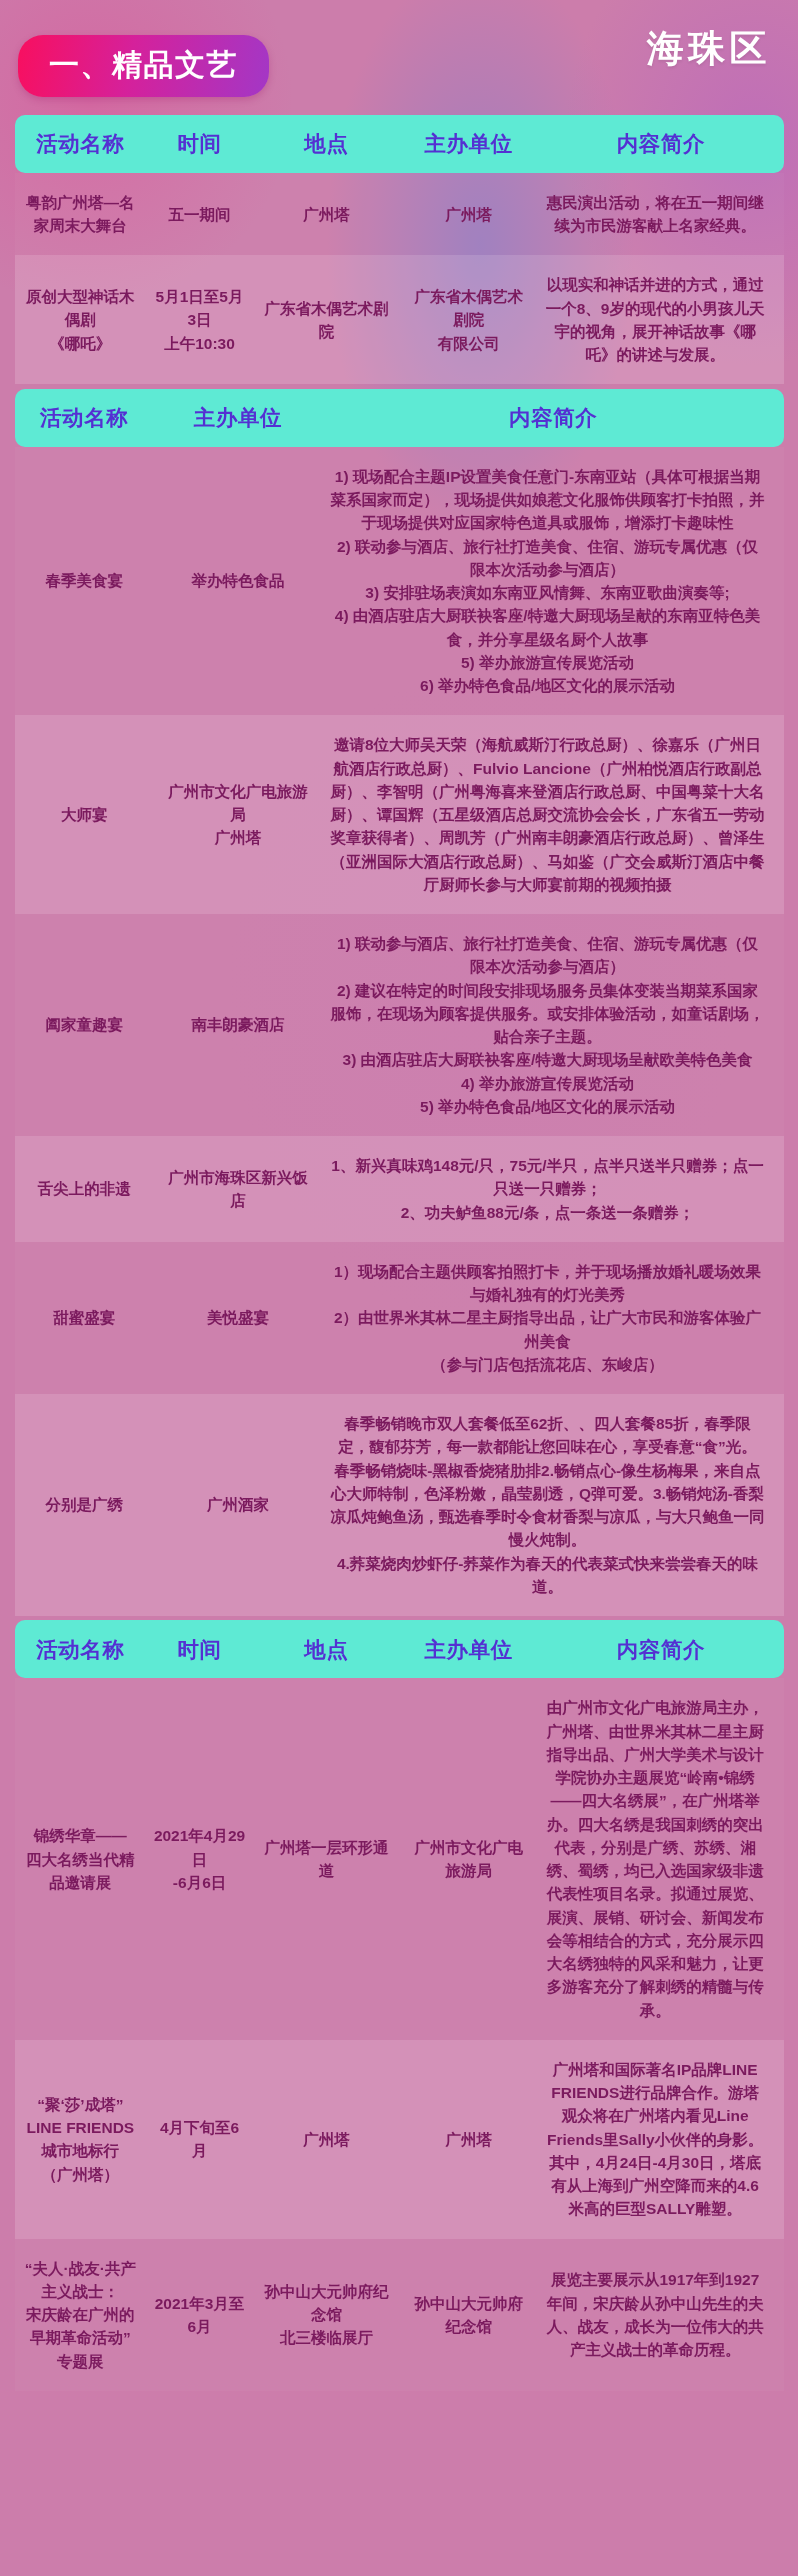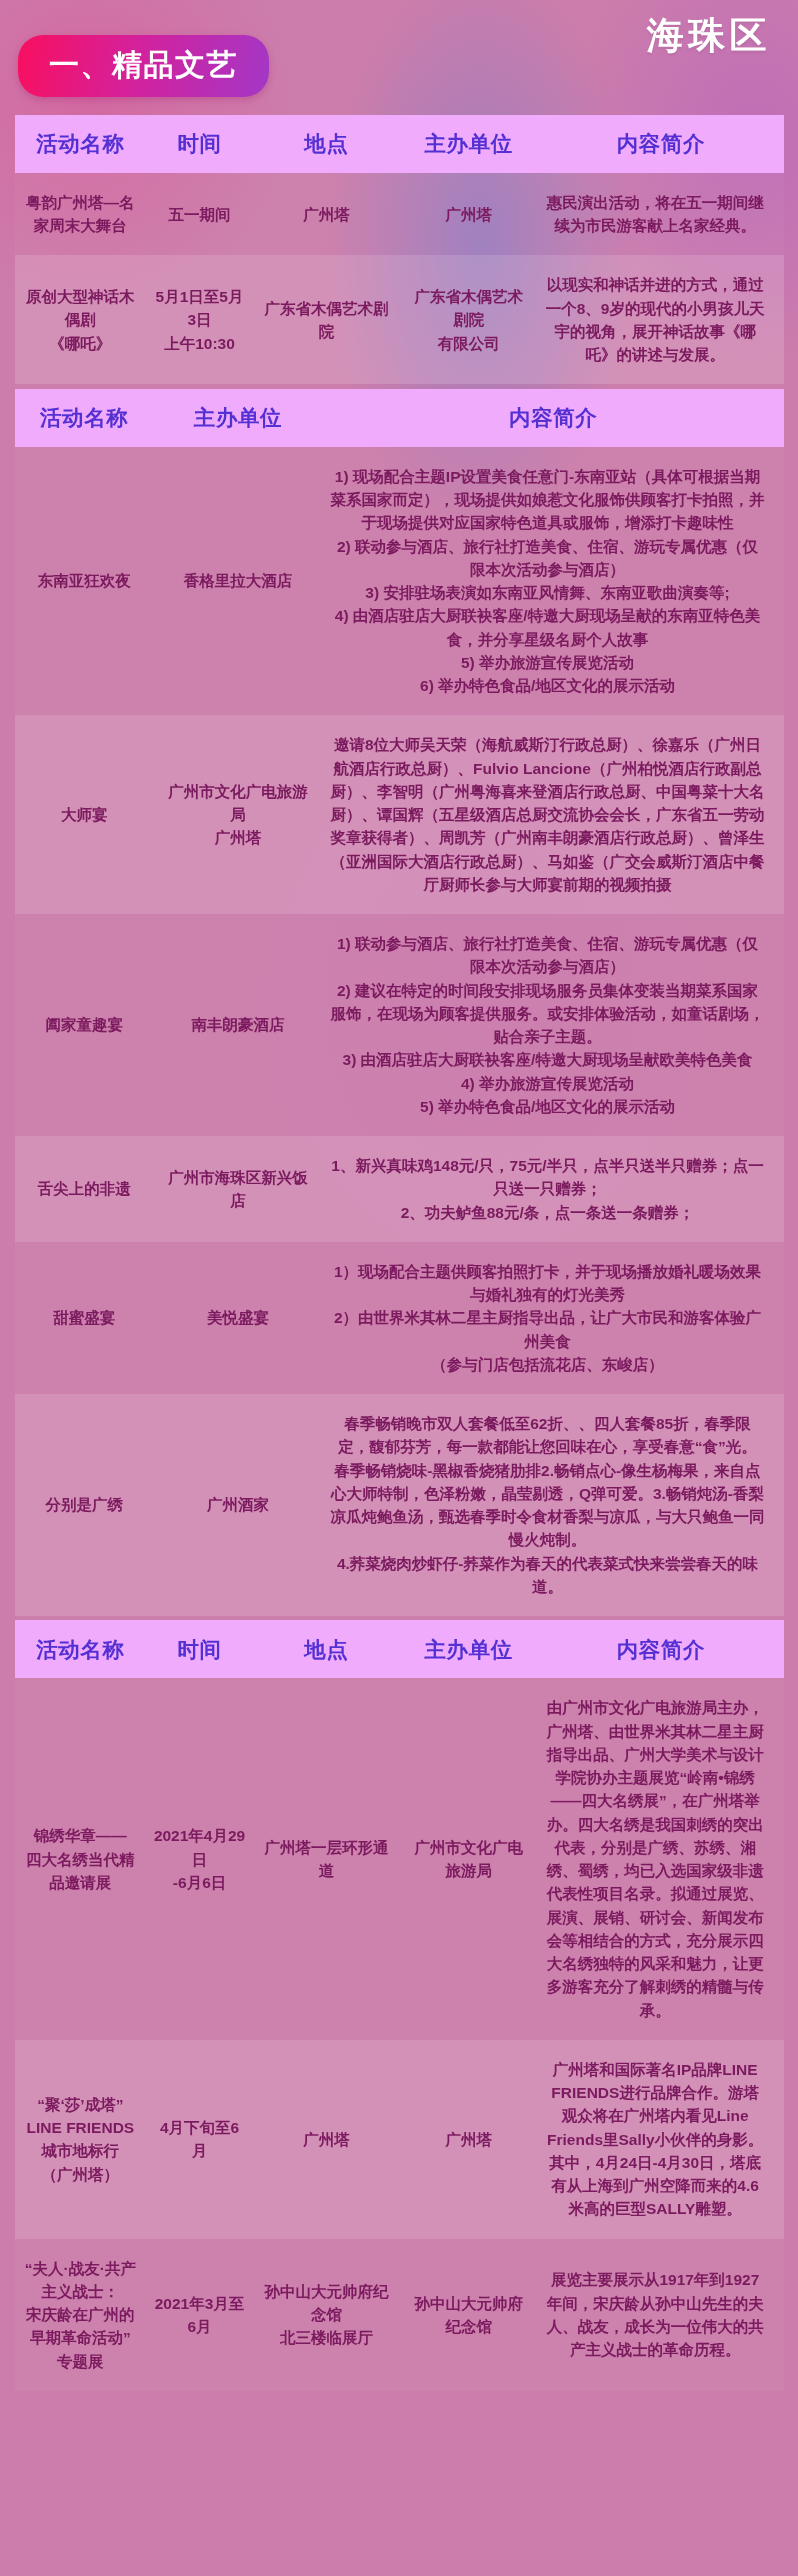--- a/index.html
+++ b/index.html
@@ -14,41 +14,42 @@
   #blob-blue{left:325px; top:-44px; width:311px; height:577px;
     background:radial-gradient(ellipse at center, rgba(120,125,205,0.55) 0%, rgba(120,125,205,0) 70%);}
   #blob-purple{left:562px; top:-89px; width:384px; height:458px;
     background:radial-gradient(ellipse at center, rgba(178,95,195,0.5) 0%, rgba(178,95,195,0) 70%);}
   #blob-pink{left:-118px; top:-104px; width:414px; height:414px;
     background:radial-gradient(ellipse at center, rgba(220,80,150,0.45) 0%, rgba(220,80,150,0) 70%);}
   #blob-mid{left:222px; top:665px; width:518px; height:665px;
     background:radial-gradient(ellipse at center, rgba(200,120,180,0.25) 0%, rgba(200,120,180,0) 70%);}
   .page{position:relative; z-index:1; padding:13.3px 0 30px 0;}
   .region-title{
-    position:absolute; top:11px; right:28px;
+    position:absolute; top:24px; right:28px;
     color:#ffffff; font-size:37px; font-weight:bold;
     letter-spacing:4.4px; text-shadow:0 1.5px 3px rgba(0,0,0,0.08);
   }
   .section{margin-bottom:4.4px;}
   .badge{
     display:inline-block;
     margin:30px 0 18px 18px;
     padding:9.6px 31px 11px 31px;
     border-radius:25px;
     background:linear-gradient(100deg,#f80f5f 0%,#d5219b 45%,#a337c6 100%);
     color:#ffffff; font-size:30px; font-weight:bold;
     letter-spacing:1.5px;
     box-shadow:0 3px 7.4px rgba(150,20,100,0.25);
   }
   .section:first-of-type .badge{margin-top:22px;}
   .tbl{margin:0 15px; width:769px;}
   .thead{
-    background:#f0abfc;
+    background:#5eead4;
     display:grid; align-items:center;
     min-height:58px;
+    border-radius:10px;
   }
   .thead .th{
     color:#5430d2; font-size:21.4px; font-weight:bold;
     text-align:center; letter-spacing:0.7px;
   }
   .tbody .tr{
     display:grid; align-items:center;
     padding:18px 0;
   }
   .tbody .tr.alt{background:rgba(255,255,255,0.16);}
@@ -107,22 +108,22 @@
 
   <div class="section">
     <div class="tbl">
       <div class="thead cols-3">
             <div class="th">活动名称</div>
             <div class="th">主办单位</div>
             <div class="th">内容简介</div>
           </div>
       <div class="tbody">
             <div class="tr cols-3">
-              <div class="td">东南亚狂欢夜</div>
-              <div class="td">香格里拉大酒店</div>
+              <div class="td">春季美食宴</div>
+              <div class="td">举办特色食品</div>
               <div class="td intro">1) 现场配合主题IP设置美食任意门-东南亚站（具体可根据当期菜系国家而定），现场提供如娘惹文化服饰供顾客打卡拍照，并于现场提供对应国家特色道具或服饰，增添打卡趣味性
 2) 联动参与酒店、旅行社打造美食、住宿、游玩专属优惠（仅限本次活动参与酒店）
 3) 安排驻场表演如东南亚风情舞、东南亚歌曲演奏等;
 4) 由酒店驻店大厨联袂客座/特邀大厨现场呈献的东南亚特色美食，并分享星级名厨个人故事
 5) 举办旅游宣传展览活动
 6) 举办特色食品/地区文化的展示活动</div>
             </div>
             <div class="tr cols-3 alt">
               <div class="td">大师宴</div>
               <div class="td">广州市文化广电旅游局

